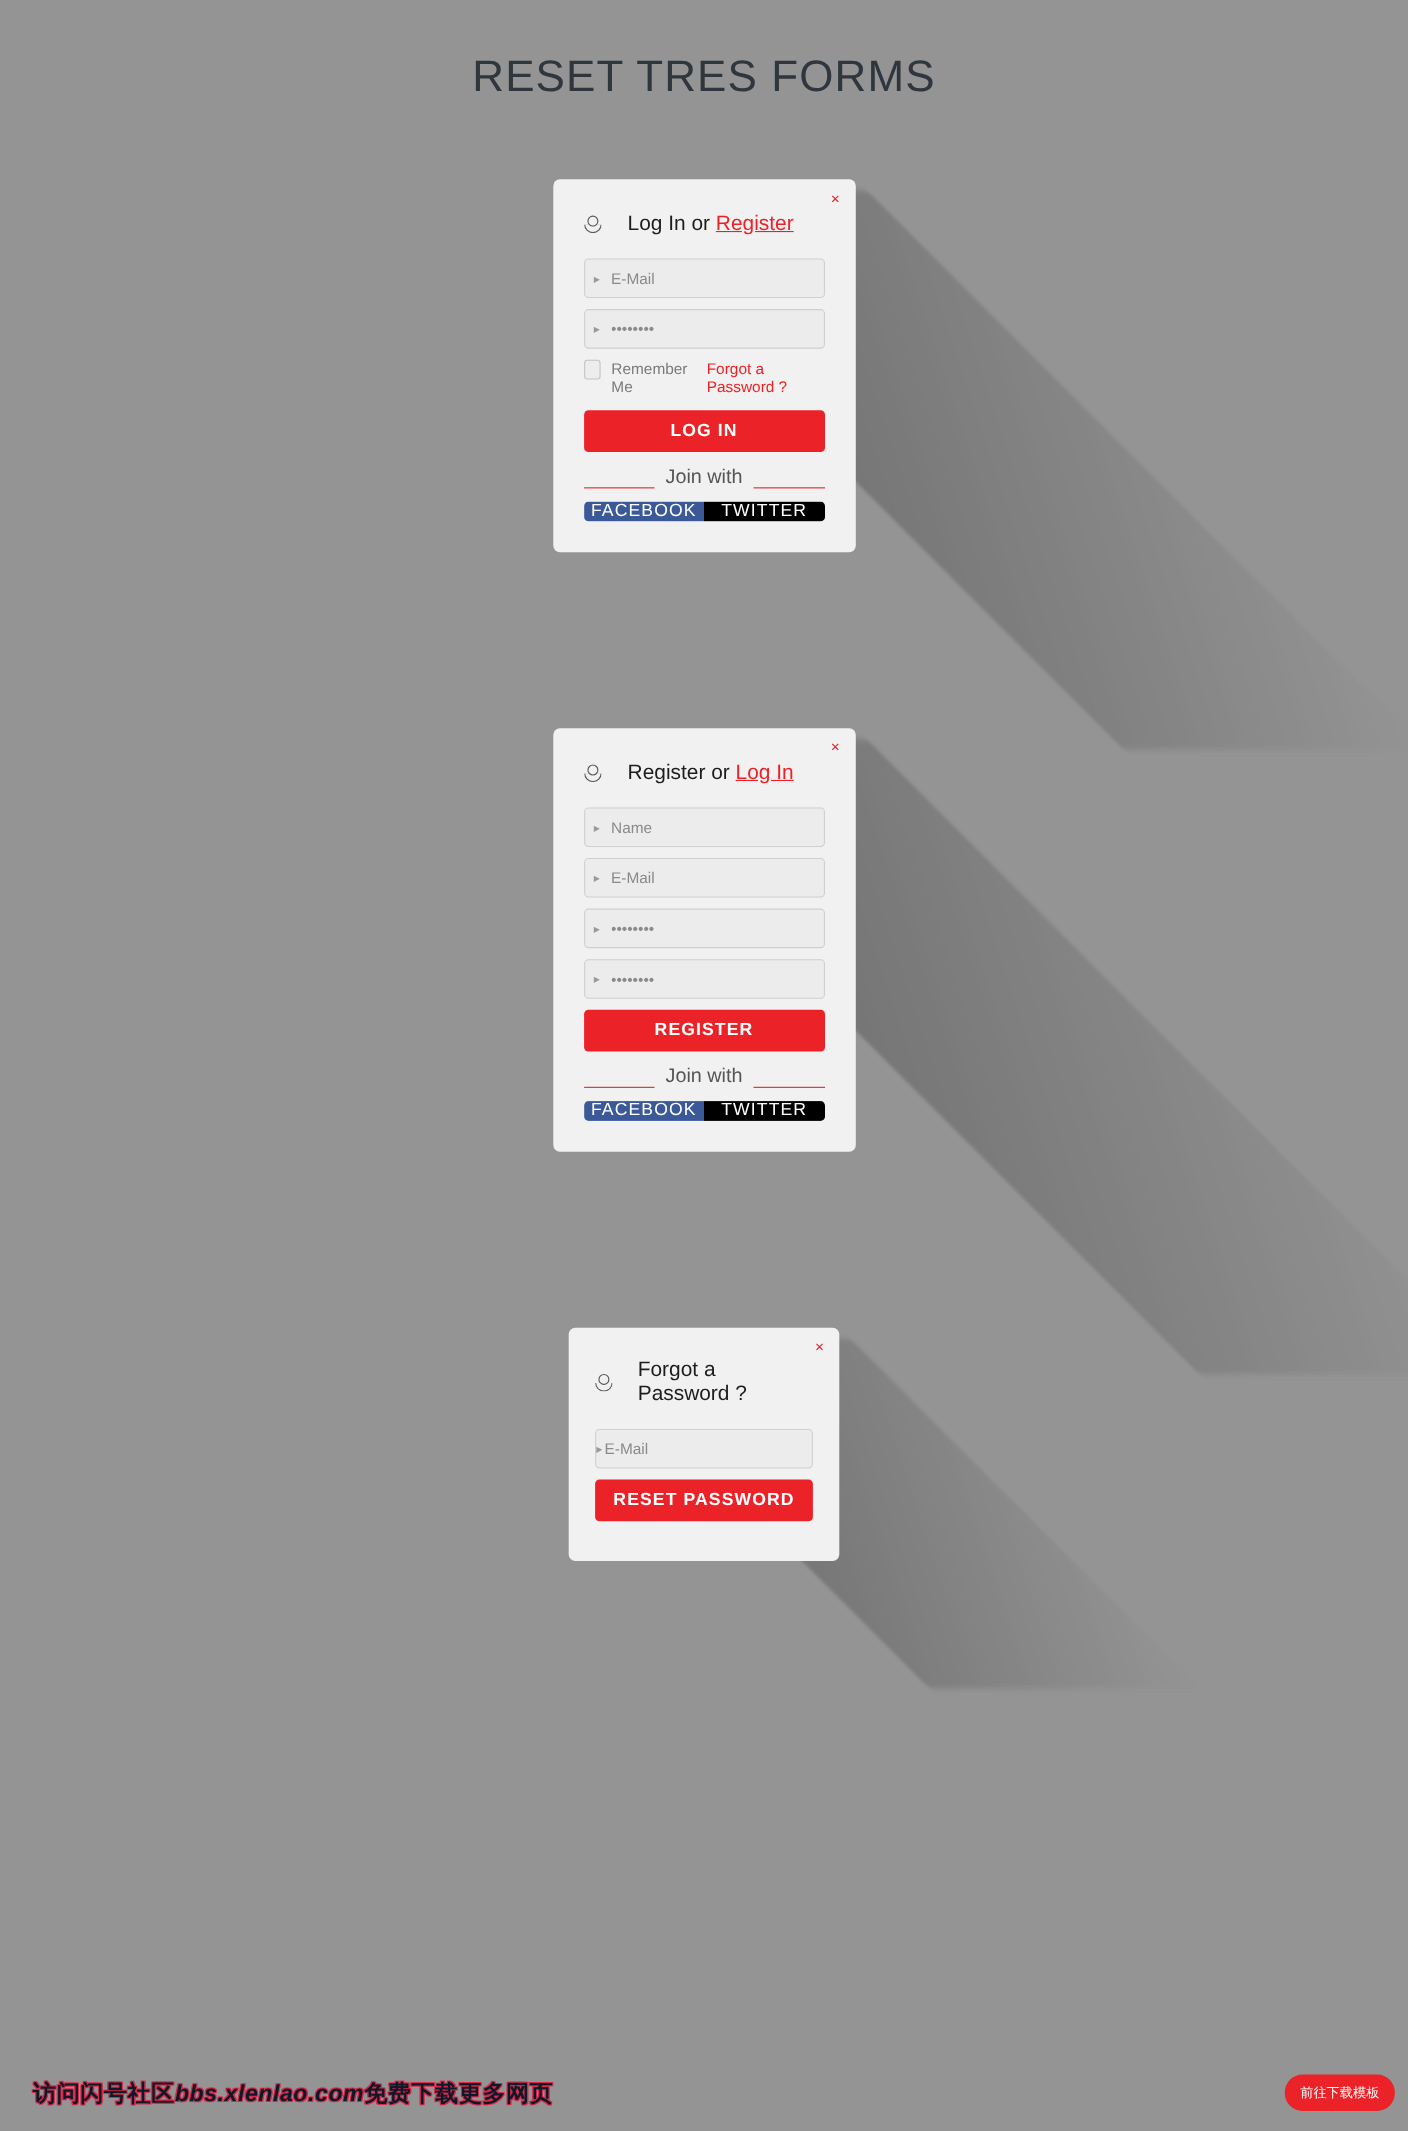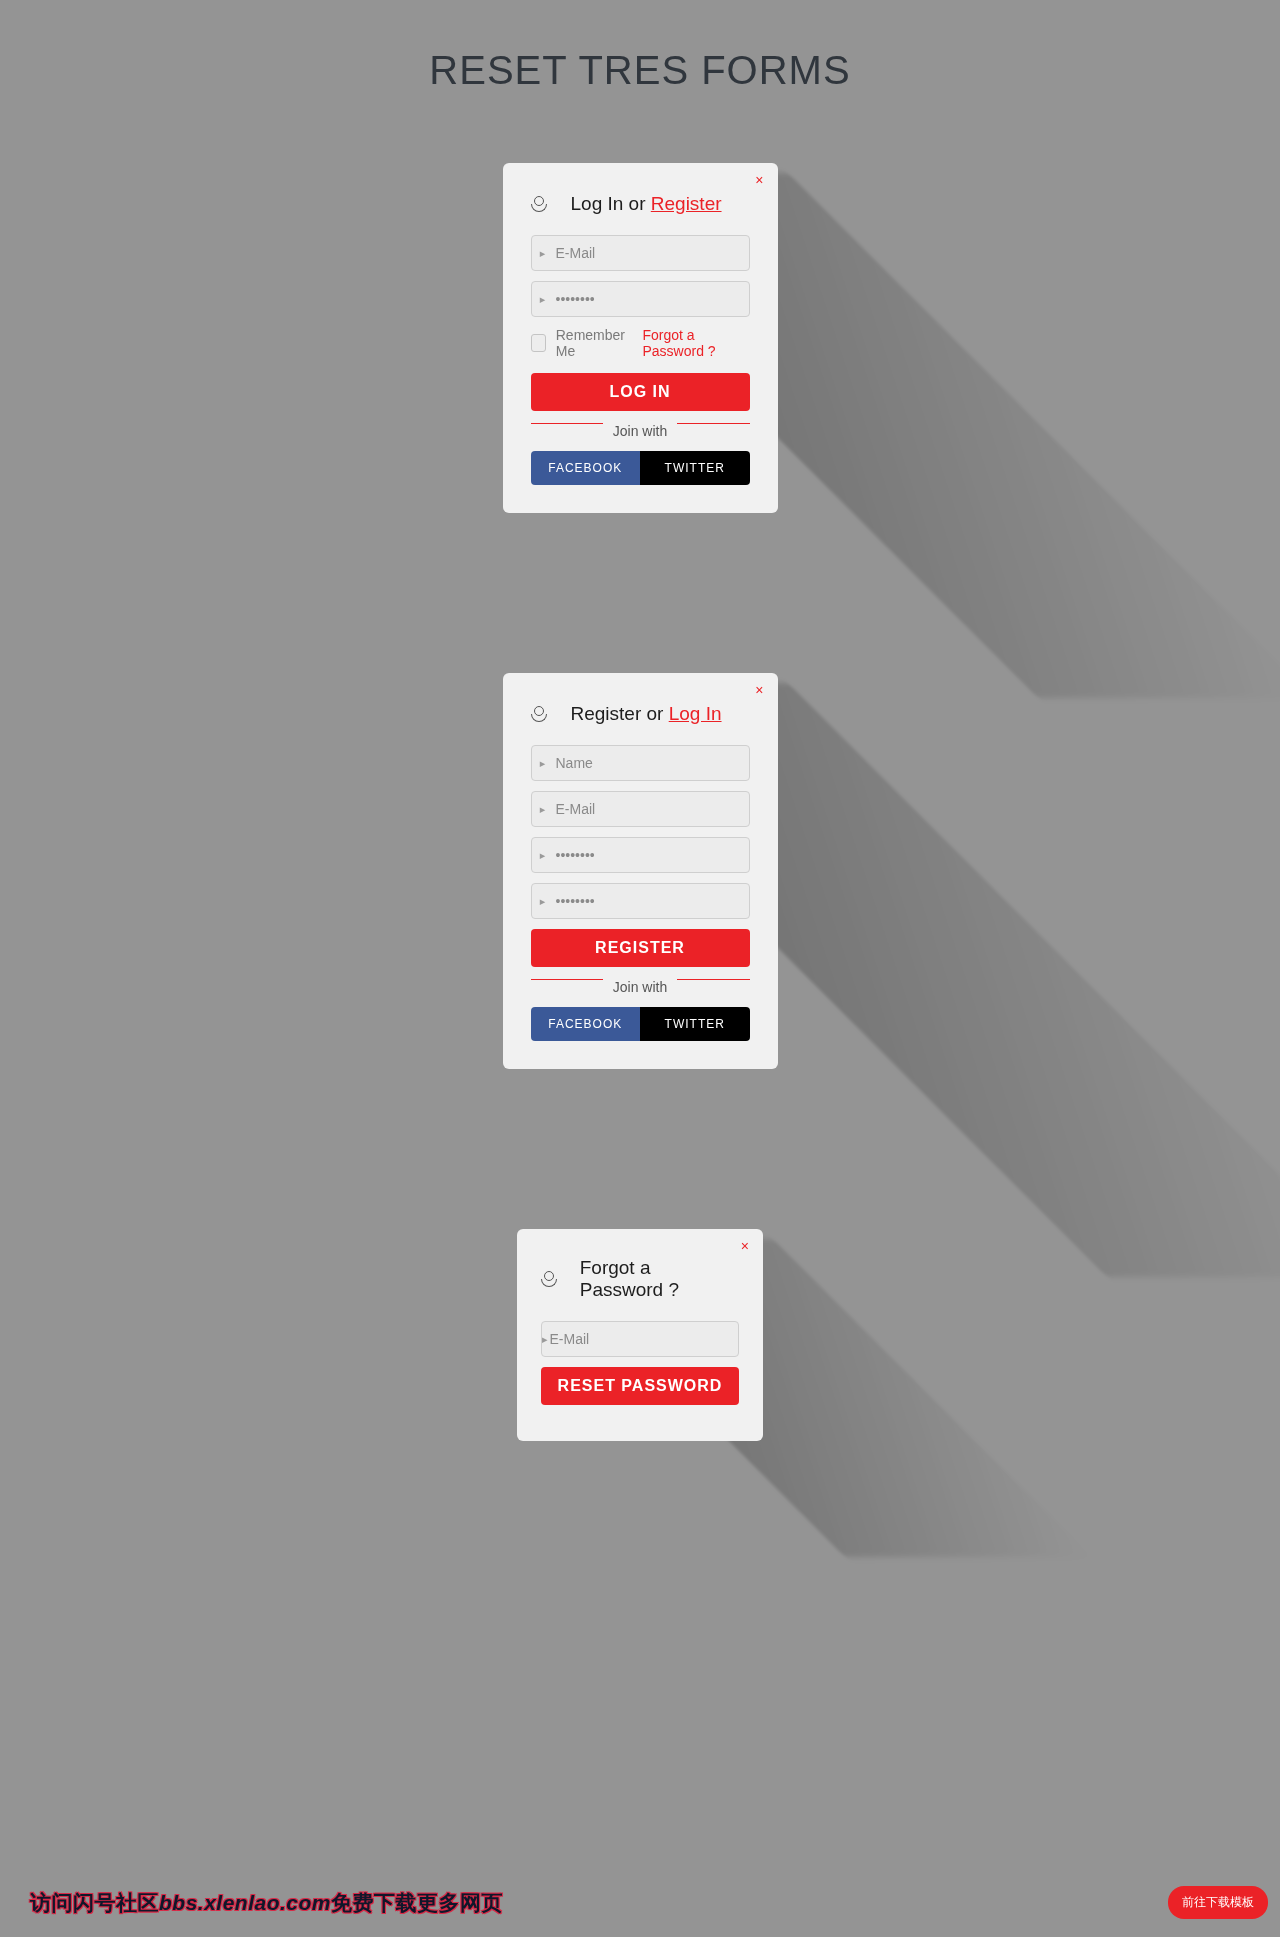--- a/index.html
+++ b/index.html
@@ -81,44 +81,44 @@
     width:22px;display:flex;align-items:center;justify-content:center;
     color:#9a9a9a;font-size:11px;
   }
   .field input{
     border:none;background:transparent;outline:none;
     flex:1;height:100%;padding:0 8px 0 2px;
     font-size:14px;color:#555;
   }
   .field input::placeholder{color:#8a8a8a;}
   .row-remember{
-    display:flex;align-items:center;gap:10px;
+    display:flex;gap:10px;
     font-size:14px;margin:10px 0 14px;
     color:#7a7a7a;
   }
   .chk{
     width:18px;height:18px;border:1px solid #c4c4c4;border-radius:3px;
     background:#ededed;display:inline-block;cursor:pointer;
   }
   .forgot-link{margin-left:auto;color:#eb2227;text-decoration:none;font-size:14px;}
   .btn{
     width:100%;border:none;height:38px;border-radius:4px;
     background:#eb2227;color:#fff;font-size:16px;font-weight:700;
     letter-spacing:1px;cursor:pointer;margin-bottom:12px;
   }
   .divider{
-    display:flex;align-items:flex-start;gap:10px;
-    color:#555;font-size:14px;margin-bottom:12px;
+    display:flex;align-items:flex-end;gap:10px;
+    color:#555;font-size:18px;margin-bottom:12px;
   }
   .divider::before,.divider::after{
     content:"";flex:1;height:1px;background:#eb2227;
   }
   .social{display:flex;gap:0;border-radius:4px;overflow:hidden;}
   .social button{
-    flex:1;border:none;height:34px;color:#fff;font-size:12px;
+    flex:1;border:none;height:18px;color:#fff;font-size:16px;
     letter-spacing:1px;cursor:pointer;
   }
   .fb{background:#3b5998;}
   .tw{background:#000000;}
   
   .wrap1{width:275px;margin:0 auto 160px;}
   .wrap2{width:275px;margin:0 auto 160px;}
   .wrap3{width:246px;margin:0 auto 60px;}
   .wrap3 .card{padding:18px 24px 24px;}
   

